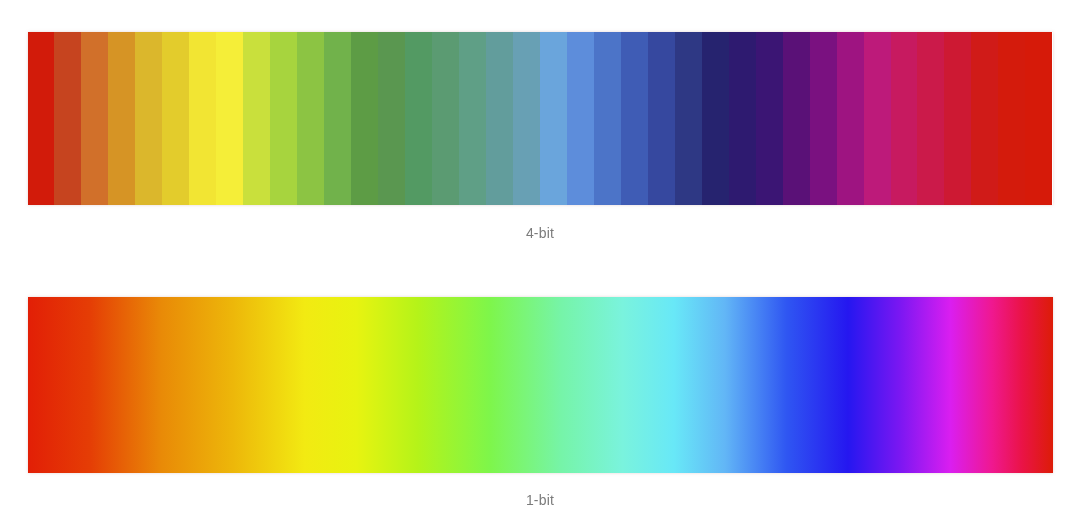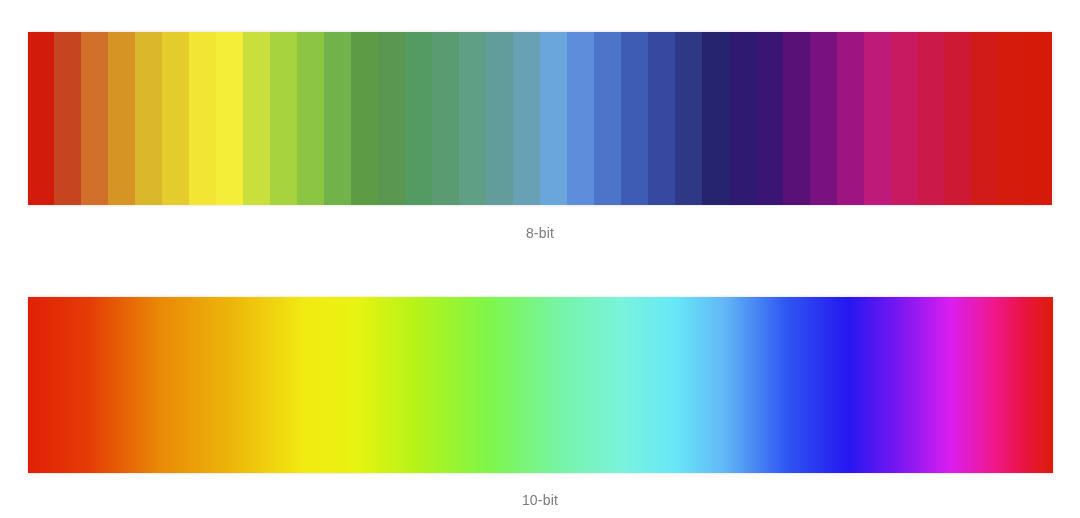--- a/index.html
+++ b/index.html
@@ -93,21 +93,21 @@
         <div class="band" style="background: rgb(122, 17, 128);"></div>
         <div class="band" style="background: rgb(158, 20, 129);"></div>
         <div class="band" style="background: rgb(189, 26, 122);"></div>
         <div class="band" style="background: rgb(199, 26, 96);"></div>
         <div class="band" style="background: rgb(203, 26, 74);"></div>
         <div class="band" style="background: rgb(205, 25, 51);"></div>
         <div class="band" style="background: rgb(208, 27, 24);"></div>
         <div class="band" style="background: rgb(212, 27, 12);"></div>
         <div class="band" style="background: rgb(214, 26, 9);"></div>
       </div>
-    <div class="caption caption-8bit" style="color: rgb(123, 123, 123);">8-bit</div>
+    <div class="caption caption-8bit" style="color: rgb(123, 123, 123);">4-bit</div>
   </div>
 
   <div class="figure figure-10bit">
     <div class="strip strip-10bit" id="strip-10bit" style="background: linear-gradient(to right, rgb(226, 31, 6) 0%, rgb(229, 61, 5) 6%, rgb(233, 138, 7) 13%, rgb(237, 183, 10) 20%, rgb(242, 234, 18) 27%, rgb(232, 243, 16) 32%, rgb(181, 243, 25) 38%, rgb(126, 246, 74) 45%, rgb(118, 244, 168) 52%, rgb(122, 243, 221) 58%, rgb(104, 232, 247) 63%, rgb(98, 182, 246) 68%, rgb(47, 86, 242) 74%, rgb(37, 23, 240) 80%, rgb(122, 23, 242) 85%, rgb(218, 30, 240) 90%, rgb(239, 24, 145) 94%, rgb(234, 19, 70) 97%, rgb(220, 28, 7) 100%);"></div>
-    <div class="caption caption-10bit" style="color: rgb(123, 123, 123);">10-bit</div>
+    <div class="caption caption-10bit" style="color: rgb(123, 123, 123);">1-bit</div>
   </div>
 
 </div>
 
 </body></html>

